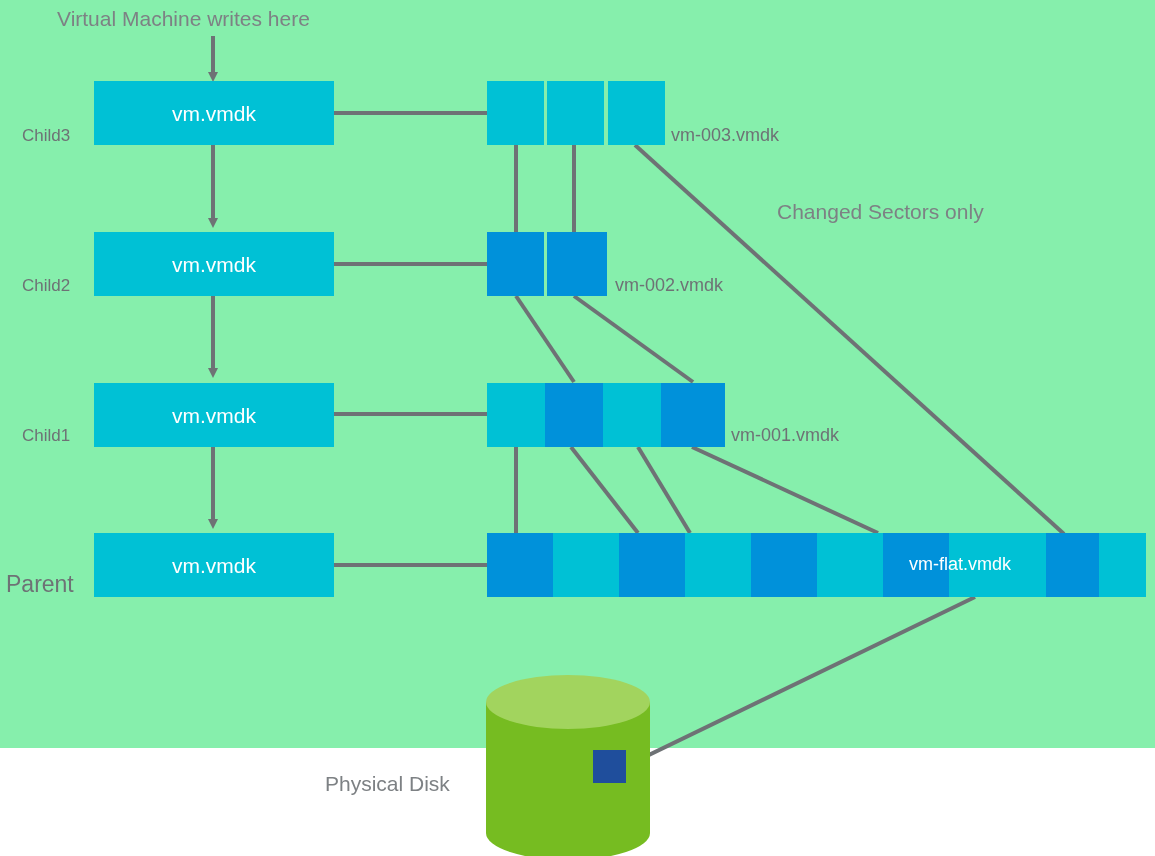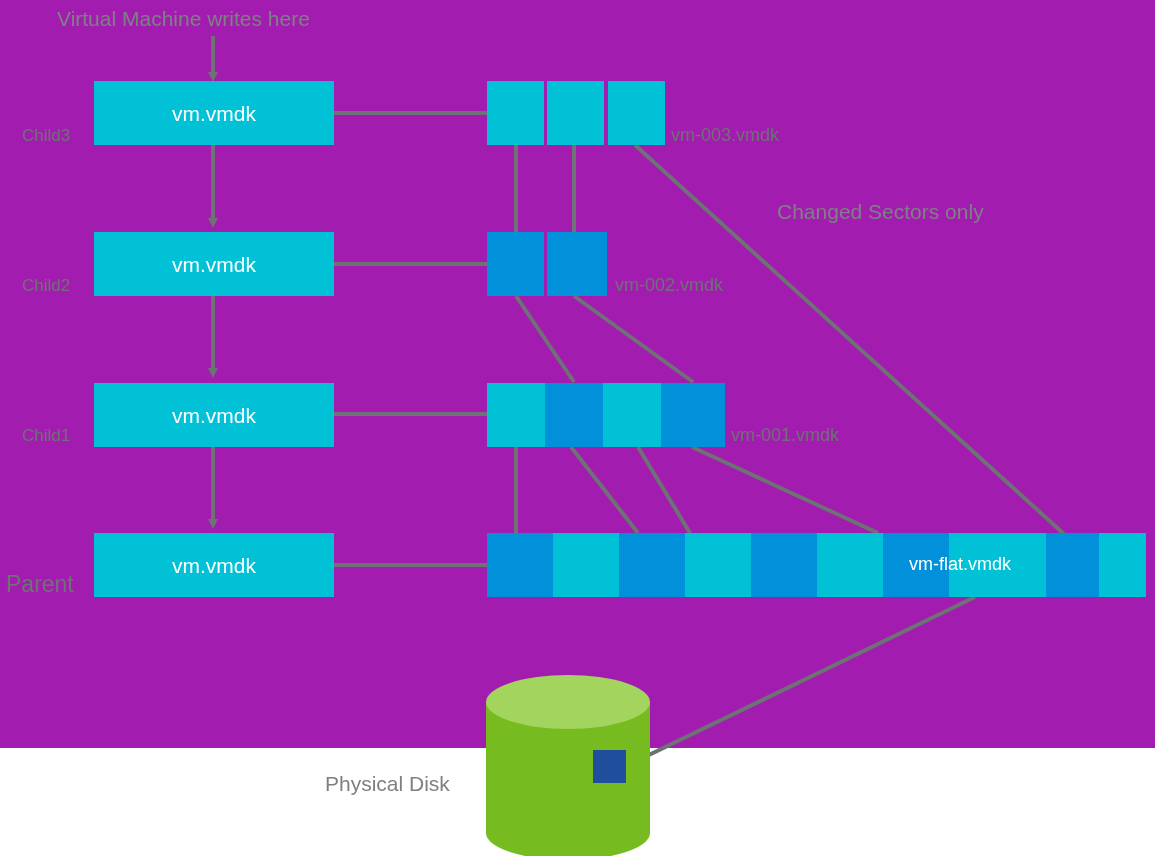--- a/index.html
+++ b/index.html
@@ -10,21 +10,21 @@
   body {
     width: 1155px;
     height: 856px;
     overflow: hidden;
     font-family: "Liberation Sans", sans-serif;
   }
   #diagram-root {
     position: relative;
     width: 1155px;
     height: 748px;
-    background: #a21caf;
+    background: #86efac;
   }
   svg#scene {
     position: absolute;
     top: 0;
     left: 0;
     width: 1155px;
     height: 856px;
     display: block;
   }
   .lbl-side {

